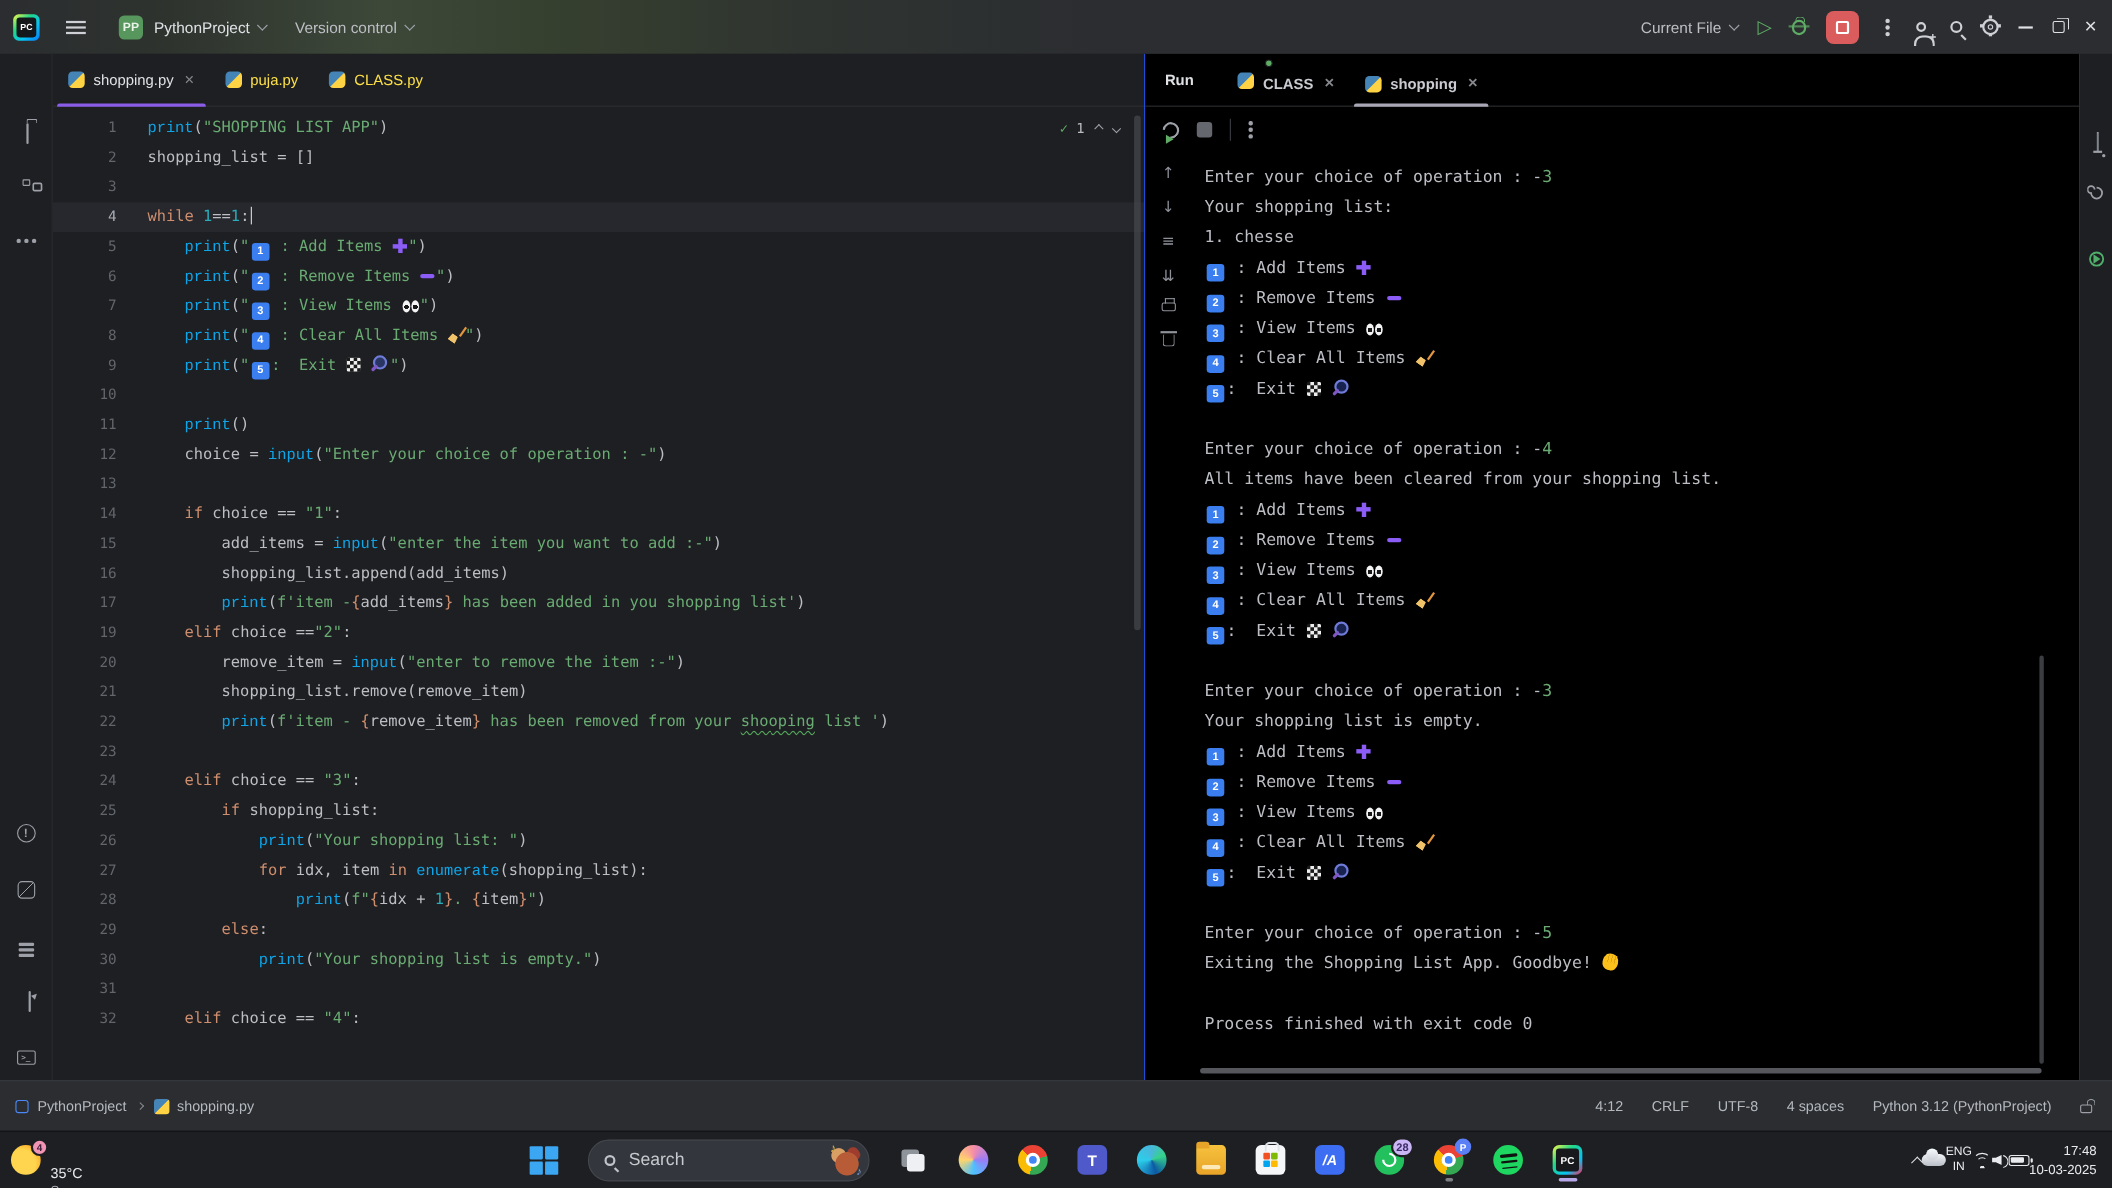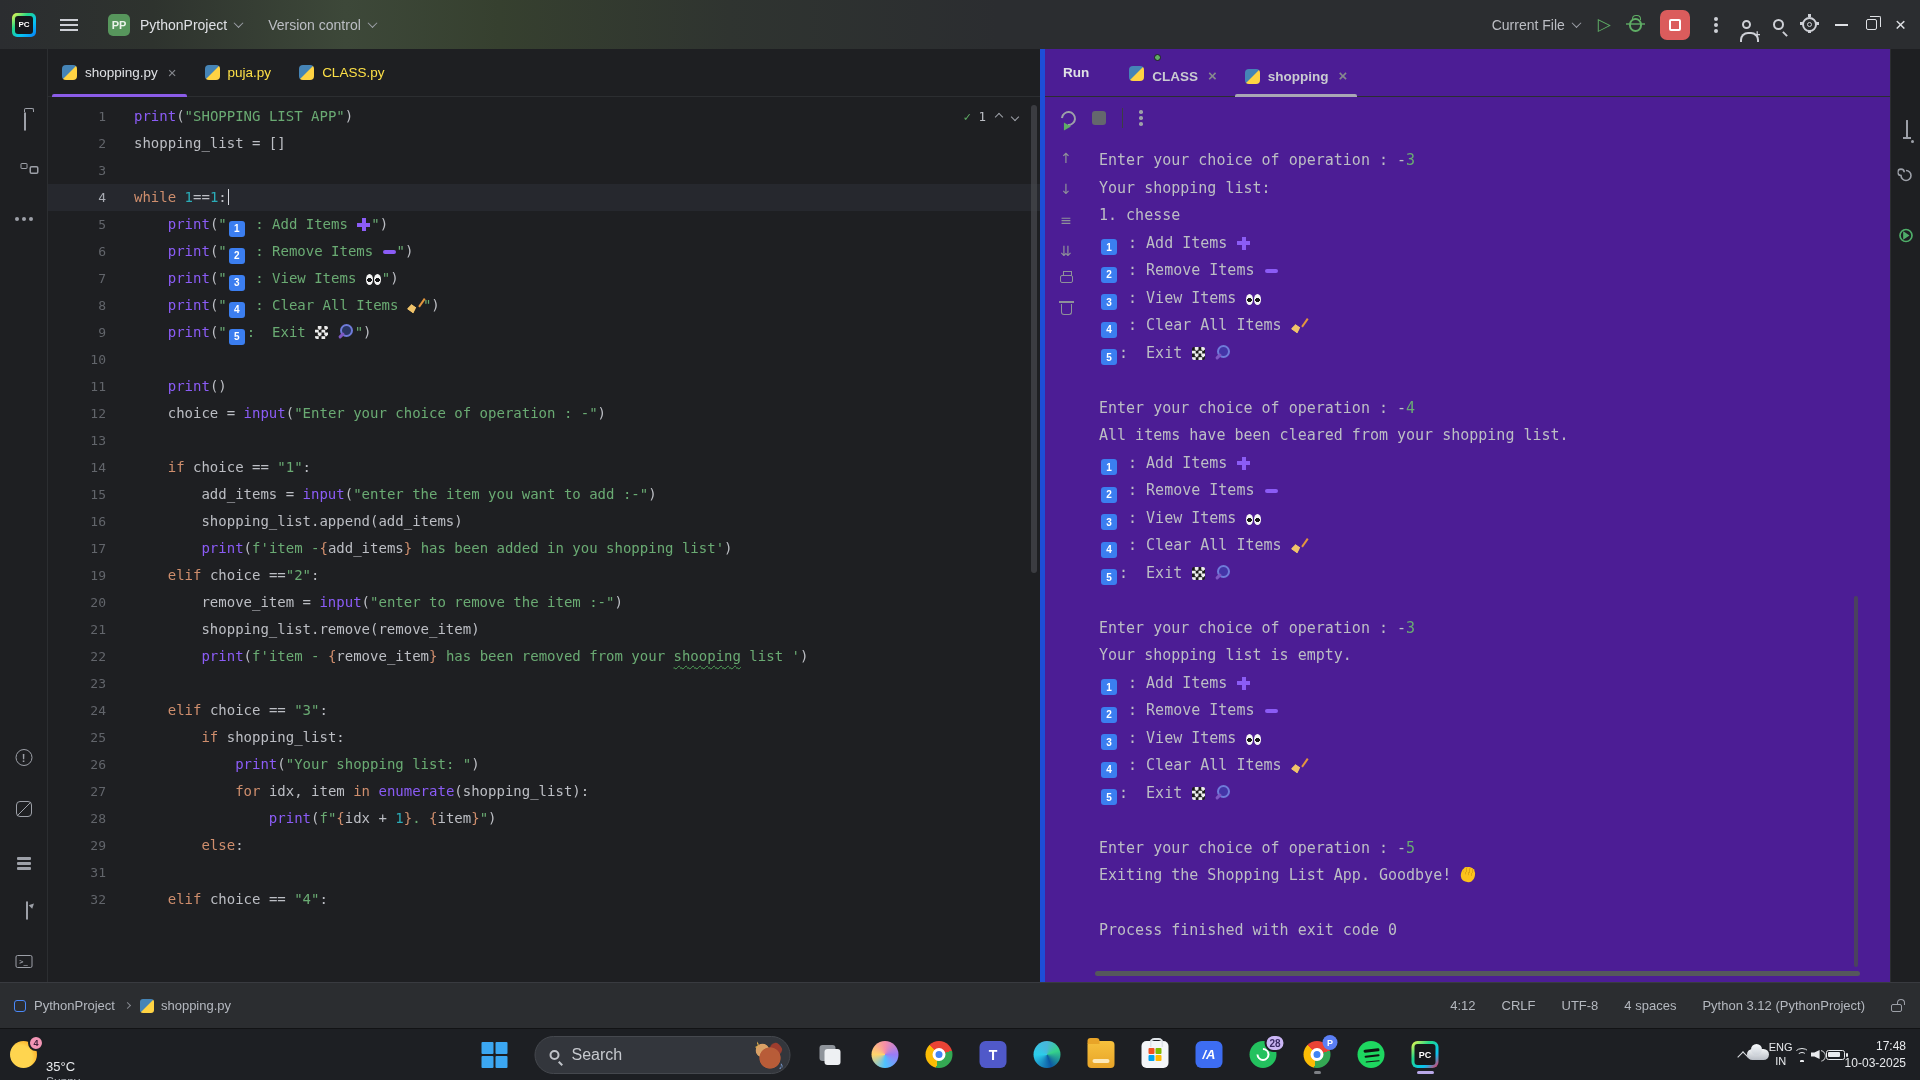--- a/index.html
+++ b/index.html
@@ -92,21 +92,21 @@
   .rundot { position:absolute; width:7px; height:7px; border-radius:50%; background:#5fad65;
     margin-left:10px; margin-top:-12px; border:1.5px solid #1e1f22; }
 
   #codearea { position:relative; padding-top:6px; height:884px; overflow:hidden; cursor:text;
     font-family:"DejaVu Sans Mono", monospace; font-size:14px; }
   .crow { display:flex; height:27px; line-height:27px; white-space:pre; }
   .crow.active { background:#26282e; }
   .ln { width:72px; text-align:right; padding-right:14px; color:#62656b; font-size:13px; flex:0 0 auto; }
   .crow.active .ln { color:#a8abb3; }
   .cbody { padding-left:14px; }
-  .tk-df { color:#bcbec4; } .tk-kw { color:#cf8e6d; } .tk-fn { color:#8b5cf6; }
+  .tk-df { color:#bcbec4; } .tk-kw { color:#cf8e6d; } .tk-fn { color:#0ea5e9;font-family:Liberation Mono, monospace; }
   .tk-str { color:#6aab73; } .tk-num { color:#2aacb8; } .tk-br { color:#cf8e6d; }
   .tk-typo { color:#6aab73; text-decoration:underline wavy #52a55a 1px; text-underline-offset:4px; }
   .caret { display:inline-block; width:1.5px; height:16px; background:#d8dae0; vertical-align:-3px; margin-left:1px; }
 
   .kc { display:inline-flex; width:16px; height:16px; background:#3b7ef0; border-radius:3px; color:#fff;
     font-size:10px; font-weight:bold; align-items:center; justify-content:center; vertical-align:-3px;
     margin:0 2px; font-family:"Liberation Sans",sans-serif; }
   .em { display:inline-block; vertical-align:-2px; margin:0 1px; }
   .em-plus { width:13px; height:13px;
     background:linear-gradient(#8b5cf6,#8b5cf6) center/13px 4px no-repeat,
@@ -133,22 +133,22 @@
 
   #inspect { position:absolute; top:12px; right:22px; display:flex; align-items:center; gap:10px;
     font-size:12.5px; color:#bcbec4; }
   #inspect .ok { color:#5fad65; font-weight:bold; }
   .chv-s { width:6px; height:6px; border-right:1.6px solid #9da0a8; border-bottom:1.6px solid #9da0a8;
     display:inline-block; cursor:pointer; }
   .up { transform:rotate(-135deg); } .down { transform:rotate(45deg); }
   #escroll { position:absolute; top:8px; right:3px; width:6px; height:468px; background:#45474c; border-radius:3px; opacity:.75; cursor:grab; }
 
   
-  #runpane { position:absolute; top:49px; left:1040px; width:850px; height:933px; background:#4c1d95;
-    border-left:5px solid #1d4ed8; }
+  #runpane { position:absolute; top:49px; left:1040px; width:850px; height:933px; background:#000000;
+    border-left:1px solid #1d4ed8; }
   .runtabs { height:48px; display:flex; align-items:center; border-bottom:1px solid #2c2e31; padding-left:18px; }
   .run-title { font-size:13.5px; font-weight:bold; color:#dfe1e5; margin-right:26px; }
   .rtab { display:flex; align-items:flex-end; gap:8px; font-size:13.5px; color:#c9cbd1; padding:12px 14px;
     height:100%; position:relative; cursor:pointer;font-weight:bold; }
   .rtab.active::after { content:""; position:absolute; left:4px; right:4px; bottom:-1px; height:3px;
     background:#a9a7b5; border-radius:2px 2px 0 0; }
   .runtools { height:42px; display:flex; align-items:center; gap:16px; padding-left:16px; }
   .rerun { width:15px; height:15px; border:2px solid #9da0a8; border-radius:50%;
     border-left-color:transparent; position:relative; transform:rotate(-40deg); cursor:pointer; }
   .rerun::after { content:""; position:absolute; right:8px; bottom:-4px; transform:rotate(40deg);
@@ -383,20 +383,21 @@
         <div class="crow"><span class="ln">20</span><span class="cbody"><span class="tk-df">        remove_item = </span><span class="tk-fn">input</span><span class="tk-df">(</span><span class="tk-str">"enter to remove the item :-"</span><span class="tk-df">)</span></span></div>
         <div class="crow"><span class="ln">21</span><span class="cbody"><span class="tk-df">        shopping_list.remove(remove_item)</span></span></div>
         <div class="crow"><span class="ln">22</span><span class="cbody"><span class="tk-df">        </span><span class="tk-fn">print</span><span class="tk-df">(</span><span class="tk-str">f'item - </span><span class="tk-br">{</span><span class="tk-df">remove_item</span><span class="tk-br">}</span><span class="tk-str"> has been removed from your </span><span class="tk-typo">shooping</span><span class="tk-str"> list '</span><span class="tk-df">)</span></span></div>
         <div class="crow"><span class="ln">23</span><span class="cbody"></span></div>
         <div class="crow"><span class="ln">24</span><span class="cbody"><span class="tk-df">    </span><span class="tk-kw">elif </span><span class="tk-df">choice == </span><span class="tk-str">"3"</span><span class="tk-df">:</span></span></div>
         <div class="crow"><span class="ln">25</span><span class="cbody"><span class="tk-df">        </span><span class="tk-kw">if </span><span class="tk-df">shopping_list:</span></span></div>
         <div class="crow"><span class="ln">26</span><span class="cbody"><span class="tk-df">            </span><span class="tk-fn">print</span><span class="tk-df">(</span><span class="tk-str">"Your shopping list: "</span><span class="tk-df">)</span></span></div>
         <div class="crow"><span class="ln">27</span><span class="cbody"><span class="tk-df">            </span><span class="tk-kw">for </span><span class="tk-df">idx, item </span><span class="tk-kw">in </span><span class="tk-fn">enumerate</span><span class="tk-df">(shopping_list):</span></span></div>
         <div class="crow"><span class="ln">28</span><span class="cbody"><span class="tk-df">                </span><span class="tk-fn">print</span><span class="tk-df">(</span><span class="tk-str">f"</span><span class="tk-br">{</span><span class="tk-df">idx + </span><span class="tk-num">1</span><span class="tk-br">}</span><span class="tk-str">. </span><span class="tk-br">{</span><span class="tk-df">item</span><span class="tk-br">}</span><span class="tk-str">"</span><span class="tk-df">)</span></span></div>
         <div class="crow"><span class="ln">29</span><span class="cbody"><span class="tk-df">        </span><span class="tk-kw">else</span><span class="tk-df">:</span></span></div>
+        <div class="crow"><span class="ln">30</span><span class="cbody"><span class="tk-df">            </span><span class="tk-fn">print</span><span class="tk-df">(</span><span class="tk-str">"Your shopping list is empty."</span><span class="tk-df">)</span></span></div>
         <div class="crow"><span class="ln">31</span><span class="cbody"></span></div>
         <div class="crow"><span class="ln">32</span><span class="cbody"><span class="tk-df">    </span><span class="tk-kw">elif </span><span class="tk-df">choice == </span><span class="tk-str">"4"</span><span class="tk-df">:</span></span></div>
       </div>
     <div id="escroll"></div>
   </div>
 </div>
 
 <div id="runpane">
   <div class="runtabs">
     <span class="run-title">Run</span>

